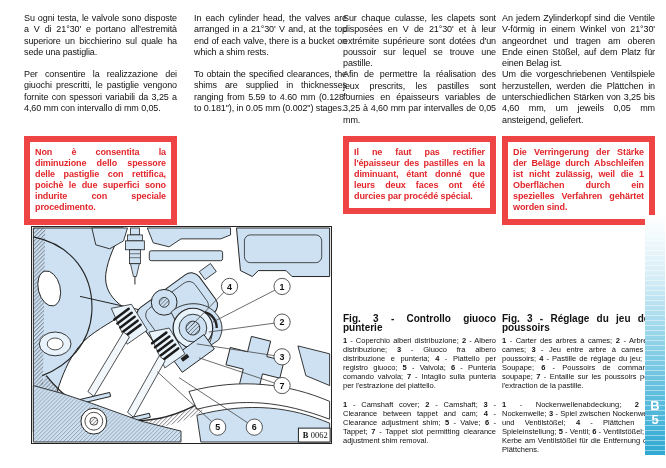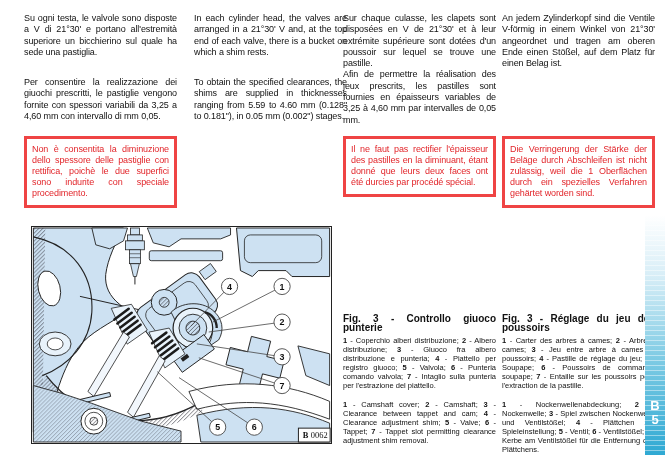--- a/index.html
+++ b/index.html
@@ -7,25 +7,25 @@
     width:666px;height:468px;position:relative;overflow:hidden;
     background:#ffffff;color:#111;
     font-family:"Liberation Sans", sans-serif;
   }
   .text-col{
     position:absolute;top:13px;width:153px;
     font-size:9px;line-height:11.3px;text-align:justify;
     letter-spacing:-0.1px;
   }
   .text-col p{margin:0;}
-  .text-col.gap p.p1{margin-bottom:19px;}
+  .text-col.gap p.p1{margin-bottom:11px;}
   .warning{
     position:absolute;top:123px;left:0;width:100%;box-sizing:border-box;
-    border:3px solid #ef4444;padding:5px 5px 6px 5px;
-    color:#e2262b;font-weight:normal;line-height:11px;text-align:justify;
+    border:6px solid #ef4444;padding:5px 5px 6px 5px;
+    color:#e2262b;font-weight:bold;line-height:11px;text-align:justify;
   }
   .figure{
     position:absolute;left:31px;top:226px;width:301px;height:218px;
     border:1px solid #222;box-sizing:border-box;background:#fff;
   }
   .figure svg{display:block;width:100%;height:100%;}
   .caption-col{
     position:absolute;top:314px;width:153px;
     font-size:7.5px;line-height:9px;text-align:justify;color:#111;
   }
@@ -58,20 +58,21 @@
 </div>
 
 <div class="text-col" style="left:343px">
   <p class="p1">Sur chaque culasse, les clapets sont disposées en V de 21°30' et à leur extrémite supérieure sont dotées d'un poussoir sur lequel se trouve une pastille.</p>
   <p class="p2">Afin de permettre la réalisation des jeux prescrits, les pastilles sont fournies en épaisseurs variables de 3,25 à 4,60 mm par intervalles de 0,05 mm.</p>
   <div class="warning">Il ne faut pas rectifier l'épaisseur des pastilles en la diminuant, étant donné que leurs deux faces ont été durcies par procédé spécial.</div>
 </div>
 
 <div class="text-col" style="left:502px">
   <p class="p1">An jedem Zylinderkopf sind die Ventile V-förmig in einem Winkel von 21°30' angeordnet und tragen am oberen Ende einen Stößel, auf dem Platz für einen Belag ist.</p>
+  <p class="p2">Um die vorgeschriebenen Ventilspiele herzustellen, werden die Plättchen in unterschiedlichen Stärken von 3,25 bis 4,60 mm, um jeweils 0,05 mm ansteigend, geliefert.</p>
   <div class="warning">Die Verringerung der Stärke der Beläge durch Abschleifen ist nicht zulässig, weil die 1 Oberflächen durch ein spezielles Verfahren gehärtet worden sind.</div>
 </div>
 
 <div class="figure">
   <svg viewBox="0 0 301 218">
     <defs>
       <pattern id="hatch" width="4" height="4" patternUnits="userSpaceOnUse">
         <path d="M0,4 L4,0" stroke="#3a3a44" stroke-width="0.7"></path>
       </pattern>
     </defs>

